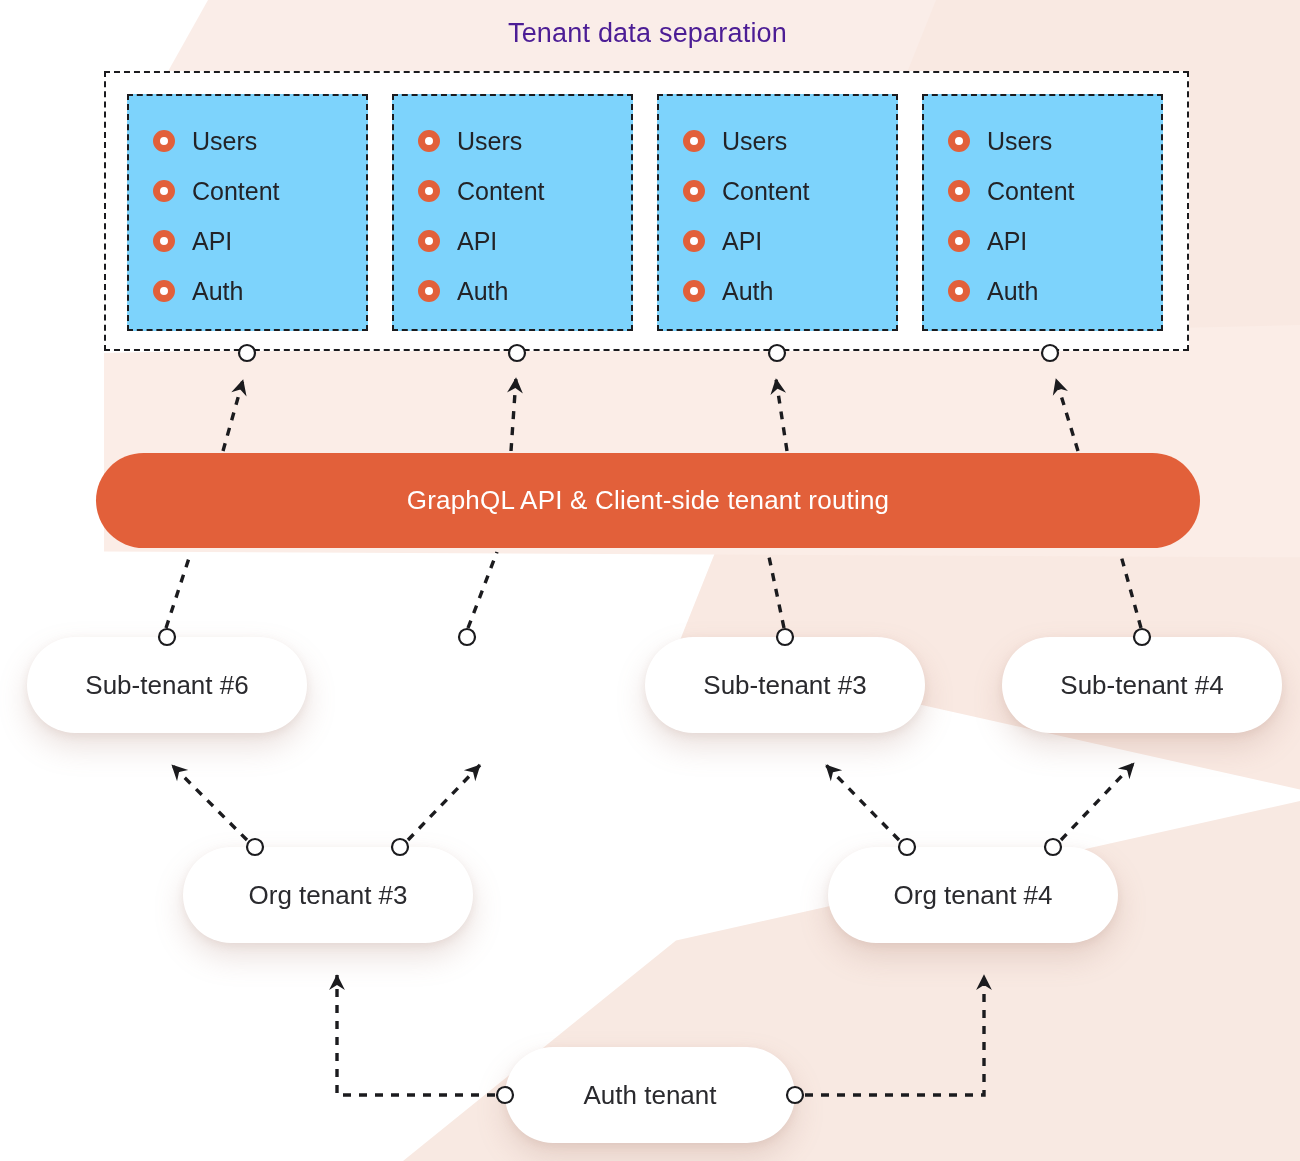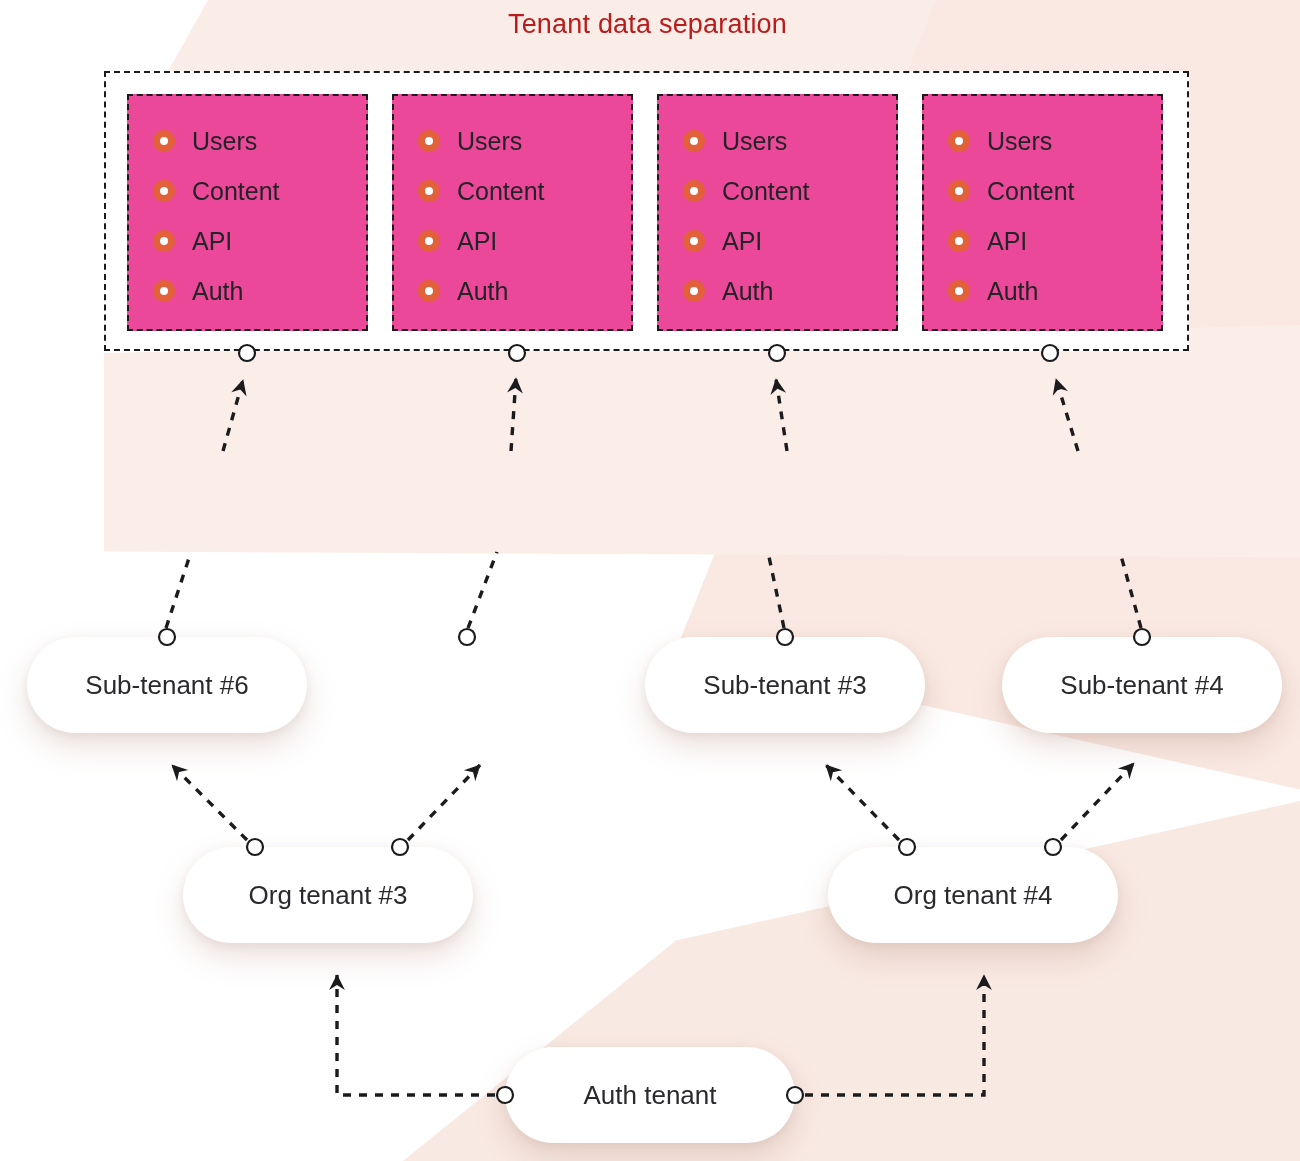--- a/index.html
+++ b/index.html
@@ -9,32 +9,32 @@
   }
   
   .bg{position:absolute;inset:0;z-index:0;}
   .bg1{background:var(--bg-tint-1,#faede8);clip-path:polygon(16% 0,78% 0,46% 30%,10% 12%);}
   .bg2{background:var(--bg-tint-2,#f9e9e2);clip-path:polygon(72% 0,100% 0,100% 68%,52% 56%);}
   .bg3{background:var(--bg-tint-3,#fbede7);clip-path:polygon(8% 30.4%,100% 28%,100% 48%,8% 47.5%);}
   .bg4{background:var(--bg-tint-4,#f8e9e2);clip-path:polygon(31% 100%,52% 81%,100% 69%,100% 100%);}
 
   
   .title{
-    position:absolute;left:104px;width:1087px;top:9px;z-index:2;
-    text-align:center;font-size:27px;font-weight:500;color:#b91c1c;letter-spacing:.2px;
+    position:absolute;left:104px;width:1087px;top:18px;z-index:2;
+    text-align:center;font-size:27px;font-weight:500;color:#4c1d95;letter-spacing:.2px;
   }
 
   
   .outer-box{
     position:absolute;left:104px;top:71px;width:1085px;height:280px;z-index:1;
     border:2px dashed var(--line,#1b1b1e);background:#fff;box-sizing:border-box;
   }
   .tenant-box{
     position:absolute;top:94px;width:241px;height:237px;z-index:2;box-sizing:border-box;
-    border:2px dashed var(--line,#1b1b1e);background:#ec4899;
+    border:2px dashed var(--line,#1b1b1e);background:#7dd3fc;
     display:flex;flex-direction:column;padding-top:20px;
   }
   .tb1{left:127px}.tb2{left:392px}.tb3{left:657px}.tb4{left:922px}
   .row{display:flex;align-items:center;height:50px;padding-left:24px;}
   .bullet{
     width:8px;height:8px;border:7px solid var(--accent,#e2603a);border-radius:50%;
     background:#fff;flex:0 0 auto;margin-right:17px;
   }
   .row-label{font-size:25px;color:#232327;}
 
@@ -146,20 +146,23 @@
     <div class="row">
         <span class="bullet"></span>
         <span class="row-label">API</span>
       </div>
     <div class="row">
         <span class="bullet"></span>
         <span class="row-label">Auth</span>
       </div>
   </div>
 
+  <div class="bar">
+    <span>GraphQL API &amp; Client-side tenant routing</span>
+  </div>
 
   <div class="pill sub sub1">Sub-tenant #6</div>
   <div class="pill sub sub3">Sub-tenant #3</div>
   <div class="pill sub sub4">Sub-tenant #4</div>
 
   <div class="pill org org1">Org tenant #3</div>
   <div class="pill org org2">Org tenant #4</div>
 
   <div class="pill root">Auth tenant</div>
 

